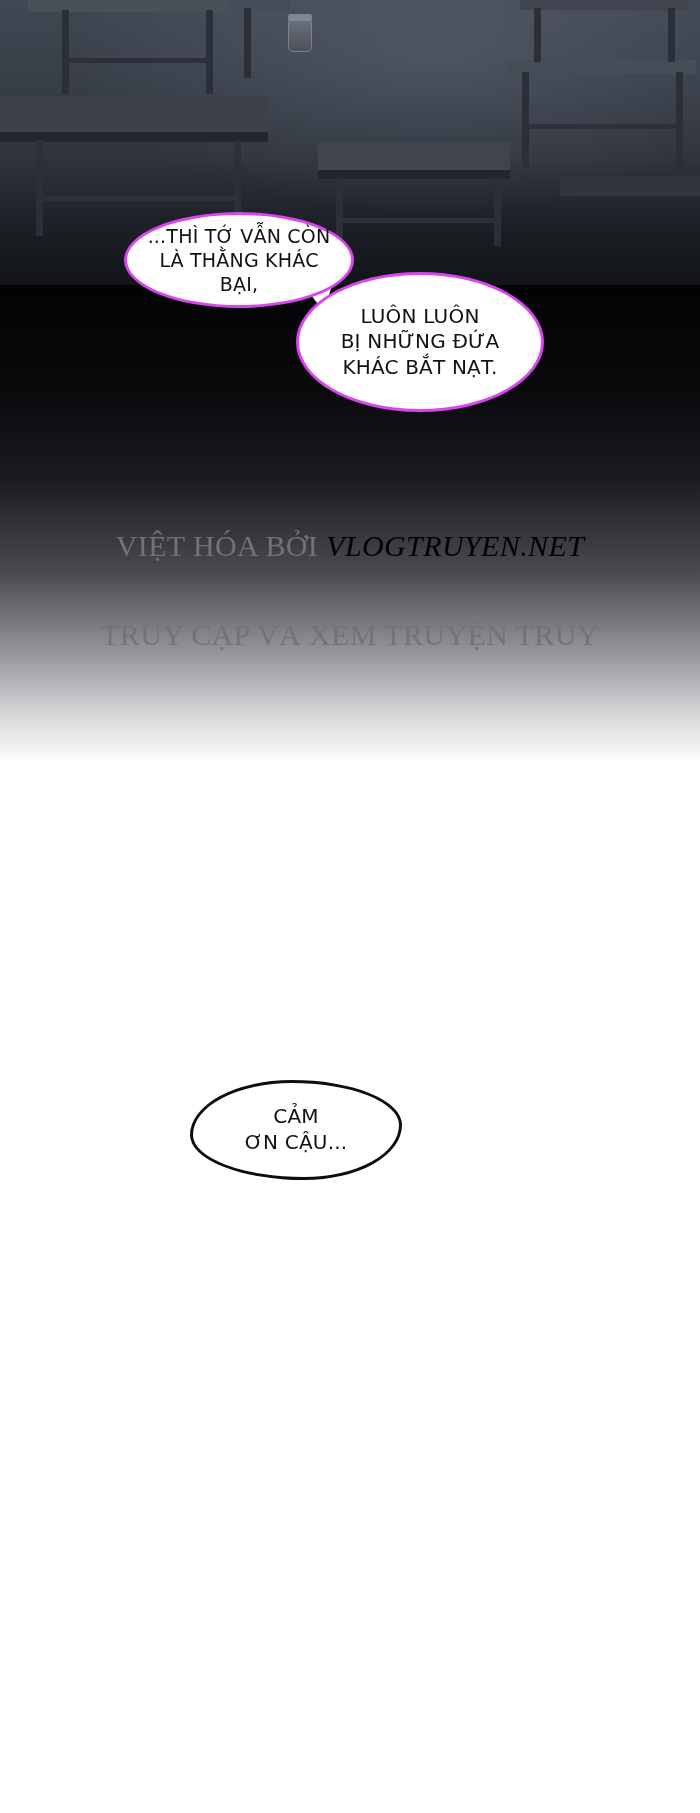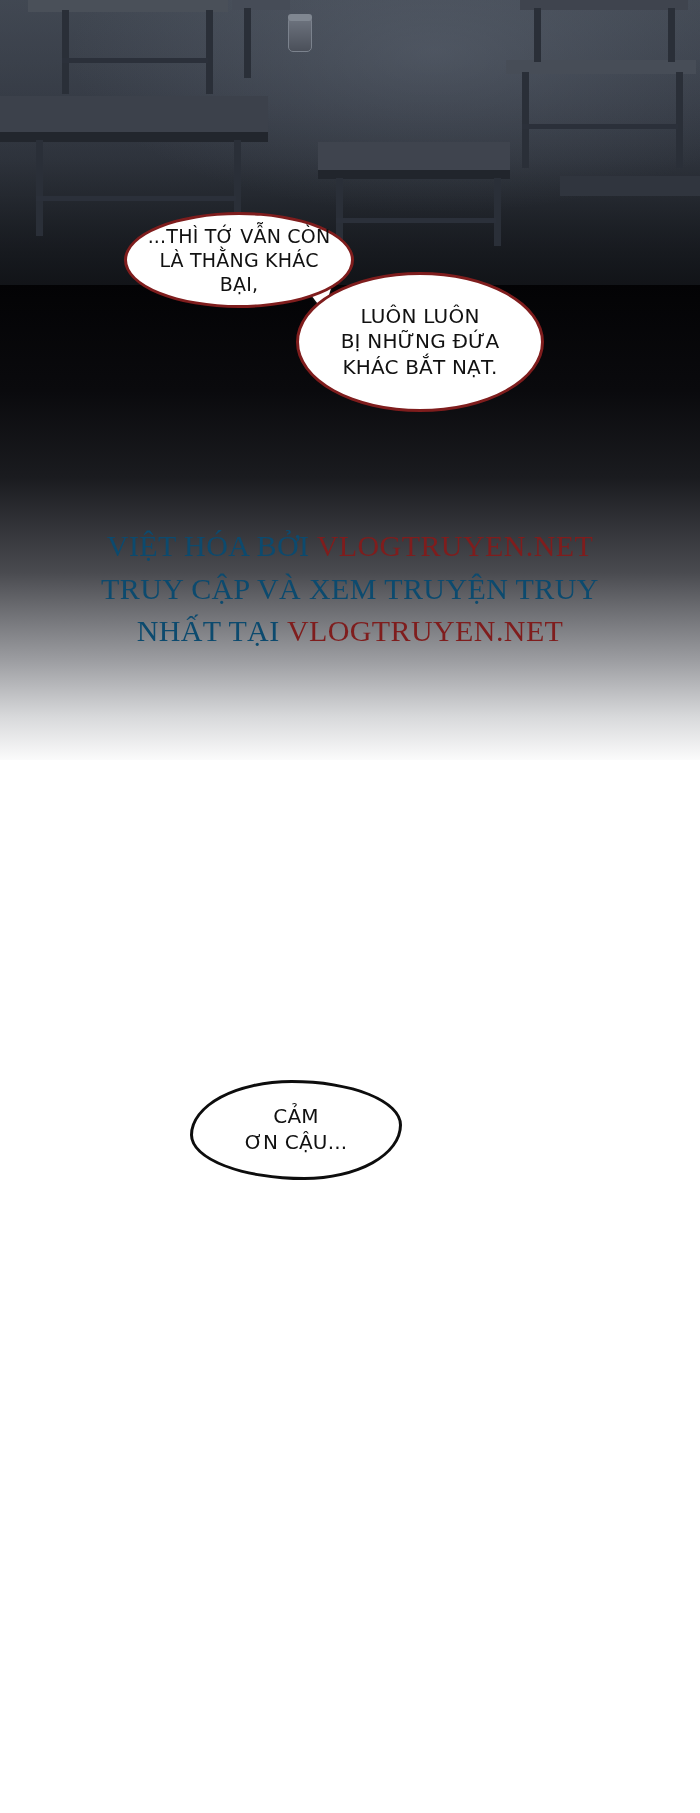--- a/index.html
+++ b/index.html
@@ -88,21 +88,21 @@
     top: 760px;
     width: 700px;
     height: 1053px;
     background: #ffffff;
   }
 
   
   .balloon {
     position: absolute;
     background: #ffffff;
-    border: 3px solid #7f1d1d;
+    border: 3px solid #d946ef;
     display: flex;
     align-items: center;
     justify-content: center;
     text-align: center;
     color: #111111;
     line-height: 1.28;
     letter-spacing: 0.2px;
     box-sizing: border-box;
   }
   .balloon-1 {
@@ -161,22 +161,22 @@
     top: 525px;
     width: 700px;
     text-align: center;
     font-family: "Liberation Serif", serif;
     font-size: 30px;
     line-height: 1.42;
     letter-spacing: 0.4px;
     z-index: 8;
     white-space: nowrap;
   }
-  .wm-blue { color: #0c4a6e; }
-  .wm-red  { color: #7f1d1d; }
+  .wm-blue { color: #737373; margin-top: 46px; }
+  .wm-red  { color: #000000; font-style: italic; }
 </style>
 </head>
 <body>
 
 <div class="page">
 
   <div class="panel-classroom">
     <div class="room-floorline"></div>
 
     <div class="desk-top" style="left:0px;  top:96px; width:268px; height:44px; background:#3c414b;"></div>
@@ -238,18 +238,15 @@
       <span class="bline">BỊ NHỮNG ĐỨA</span>
       <span class="bline">KHÁC BẮT NẠT.</span>
     </div>
   </div>
 
   <div class="watermark">
     <div>
       <span class="wm-blue">VIỆT HÓA BỞI </span><span class="wm-red">VLOGTRUYEN.NET</span>
     </div>
     <div class="wm-blue">TRUY CẬP VÀ XEM TRUYỆN TRUY</div>
-    <div>
-      <span class="wm-blue">NHẤT TẠI </span><span class="wm-red">VLOGTRUYEN.NET</span>
-    </div>
   </div>
 
 </div>
 
 </body></html>

